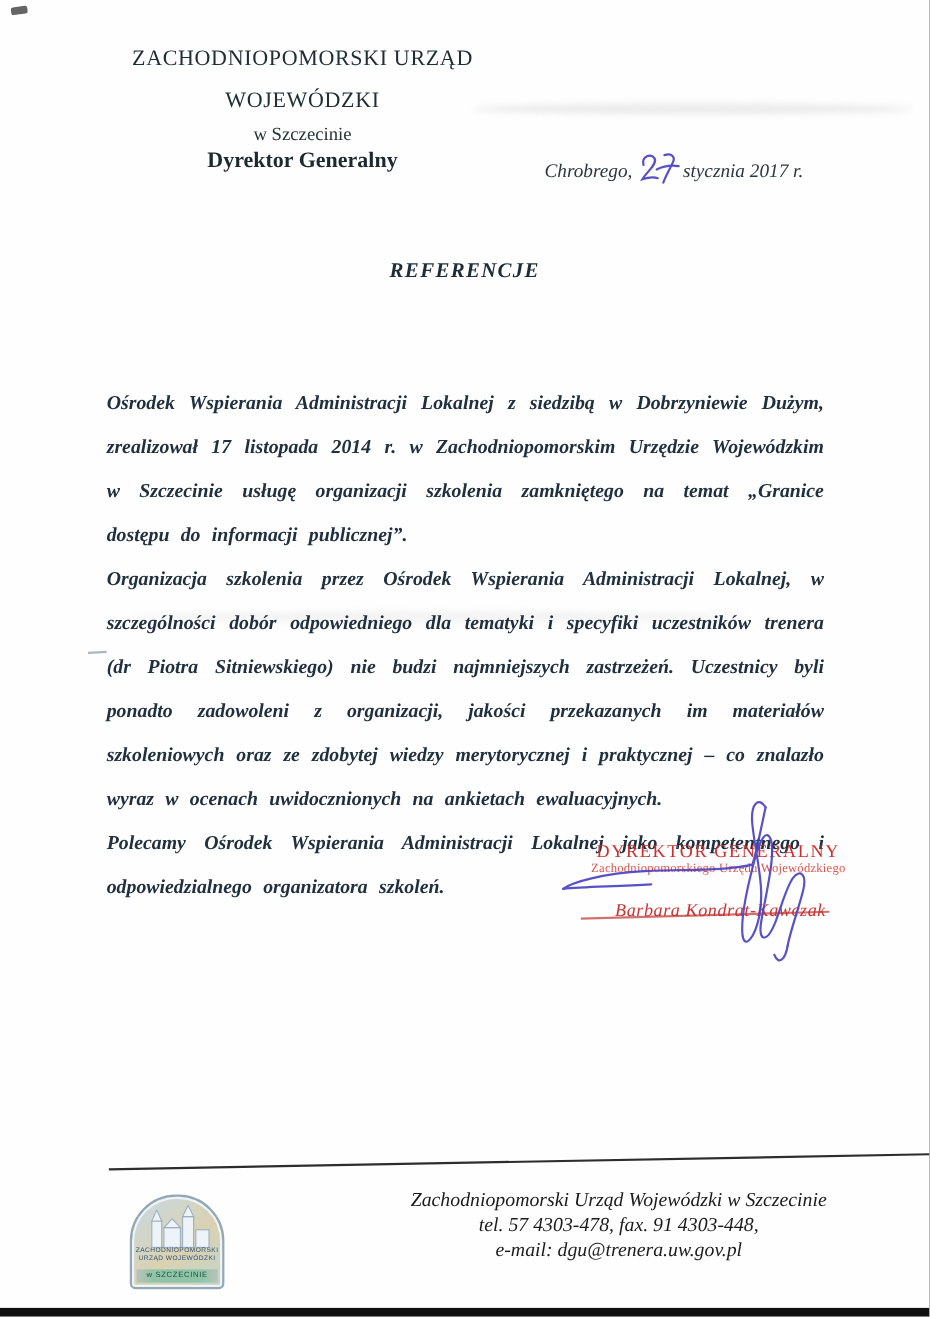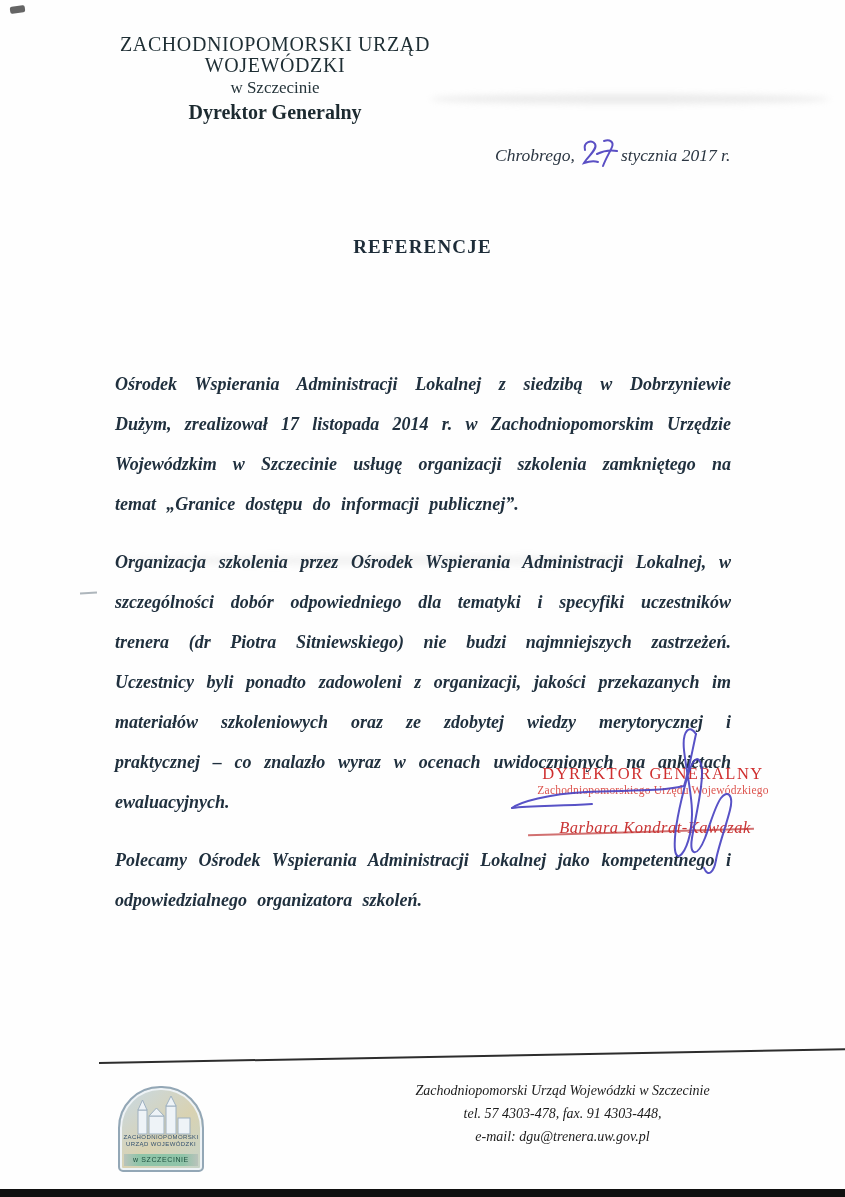--- a/index.html
+++ b/index.html
@@ -3,52 +3,52 @@
 <meta charset="utf-8">
 <style>
   html,body{margin:0;padding:0;background:#888;}
   .page{
     position:relative;width:845px;height:1197px;margin:0 auto;
     background:#fefefe;overflow:hidden;
     font-family:"Liberation Serif","DejaVu Serif",serif;color:#22313f;
   }
   
   .letterhead{position:absolute;left:55px;top:34px;width:440px;text-align:center;}
-  .lh-org{font-size:20px;letter-spacing:.6px;color:#1e2e34;line-height:21px;}
+  .lh-org{font-size:20px;letter-spacing:.6px;color:#1e2e34;line-height:38px;}
   .lh-city{font-size:17px;color:#25343a;line-height:23px;}
   .lh-role{font-size:20px;font-weight:bold;color:#1c2a30;line-height:27px;}
   
   .dateline{position:absolute;left:495px;top:138px;width:230px;font-style:italic;
     font-size:17.5px;color:#2b3642;white-space:nowrap;}
   .hand-day{display:inline-block;vertical-align:-7px;margin:0 2px 0 4px;}
   
   .doc-title{position:absolute;left:0;top:236px;width:845px;text-align:center;
-    font-size:19px;font-weight:bold;letter-spacing:1.2px;color:#1d2c38;}
+    font-size:19px;font-weight:bold;font-style:italic;letter-spacing:1.2px;color:#1d2c38;}
   
   .body-text{position:absolute;left:97px;top:346px;width:652px;}
   .body-text p{
-    margin:18px;text-align:justify;font-weight:bold;font-style:italic;
+    margin:0;text-align:justify;font-weight:bold;font-style:italic;
     font-size:18px;line-height:40px;word-spacing:.32em;color:#20303e;
   }
   
   .sig-block{position:absolute;left:500px;top:722px;width:290px;height:160px;}
   .stamp-role{position:absolute;left:38px;top:42px;width:230px;text-align:center;
     font-size:16.5px;letter-spacing:1.5px;color:#cf2e2e;white-space:nowrap;}
   .stamp-org{position:absolute;left:30px;top:62px;width:246px;text-align:center;
     font-size:11.5px;letter-spacing:.2px;color:#dd544e;white-space:nowrap;}
   .stamp-name{position:absolute;left:40px;top:96px;width:230px;text-align:center;
     font-size:16.5px;font-style:italic;letter-spacing:.5px;color:#c93434;white-space:nowrap;}
   .stamp-strike{position:absolute;left:28px;top:109px;width:226px;height:2px;
     background:#c24040;opacity:.75;transform:rotate(-1.6deg);}
   .sig-svg{position:absolute;left:0;top:0;}
   
   .footer-rule{position:absolute;left:99px;top:1062px;width:748px;height:2px;
     background:#2d2d2d;transform:rotate(-1.05deg);transform-origin:left center;}
   .footer-text{position:absolute;left:285px;top:1079px;width:555px;text-align:center;
-    font-style:italic;font-size:14px;line-height:23px;color:#1b1b1b;}
+    font-style:italic;font-size:18px;line-height:23px;color:#1b1b1b;}
   
   .logo{position:absolute;left:118px;top:1086px;width:82px;height:82px;
     border:2px solid #93a7b6;border-radius:42px 42px 5px 5px;
     background:linear-gradient(140deg,#c7d9e6 0%,#d9d2b2 55%,#c5d4c9 100%);
     box-shadow:inset 0 0 0 2px #eef3f6;overflow:hidden;}
   .logo-building{position:absolute;left:6px;top:4px;width:70px;height:44px;}
   .logo-line{position:relative;top:46px;text-align:center;font-size:6px;
     letter-spacing:.4px;color:#33506e;line-height:7px;font-family:"Liberation Sans",sans-serif;}
   .logo-banner{position:absolute;left:4px;bottom:4px;right:4px;height:12px;
     background:linear-gradient(90deg,#b9c3bb,#8fc4a8 20%,#8fc4a8 80%,#b9c3bb);

